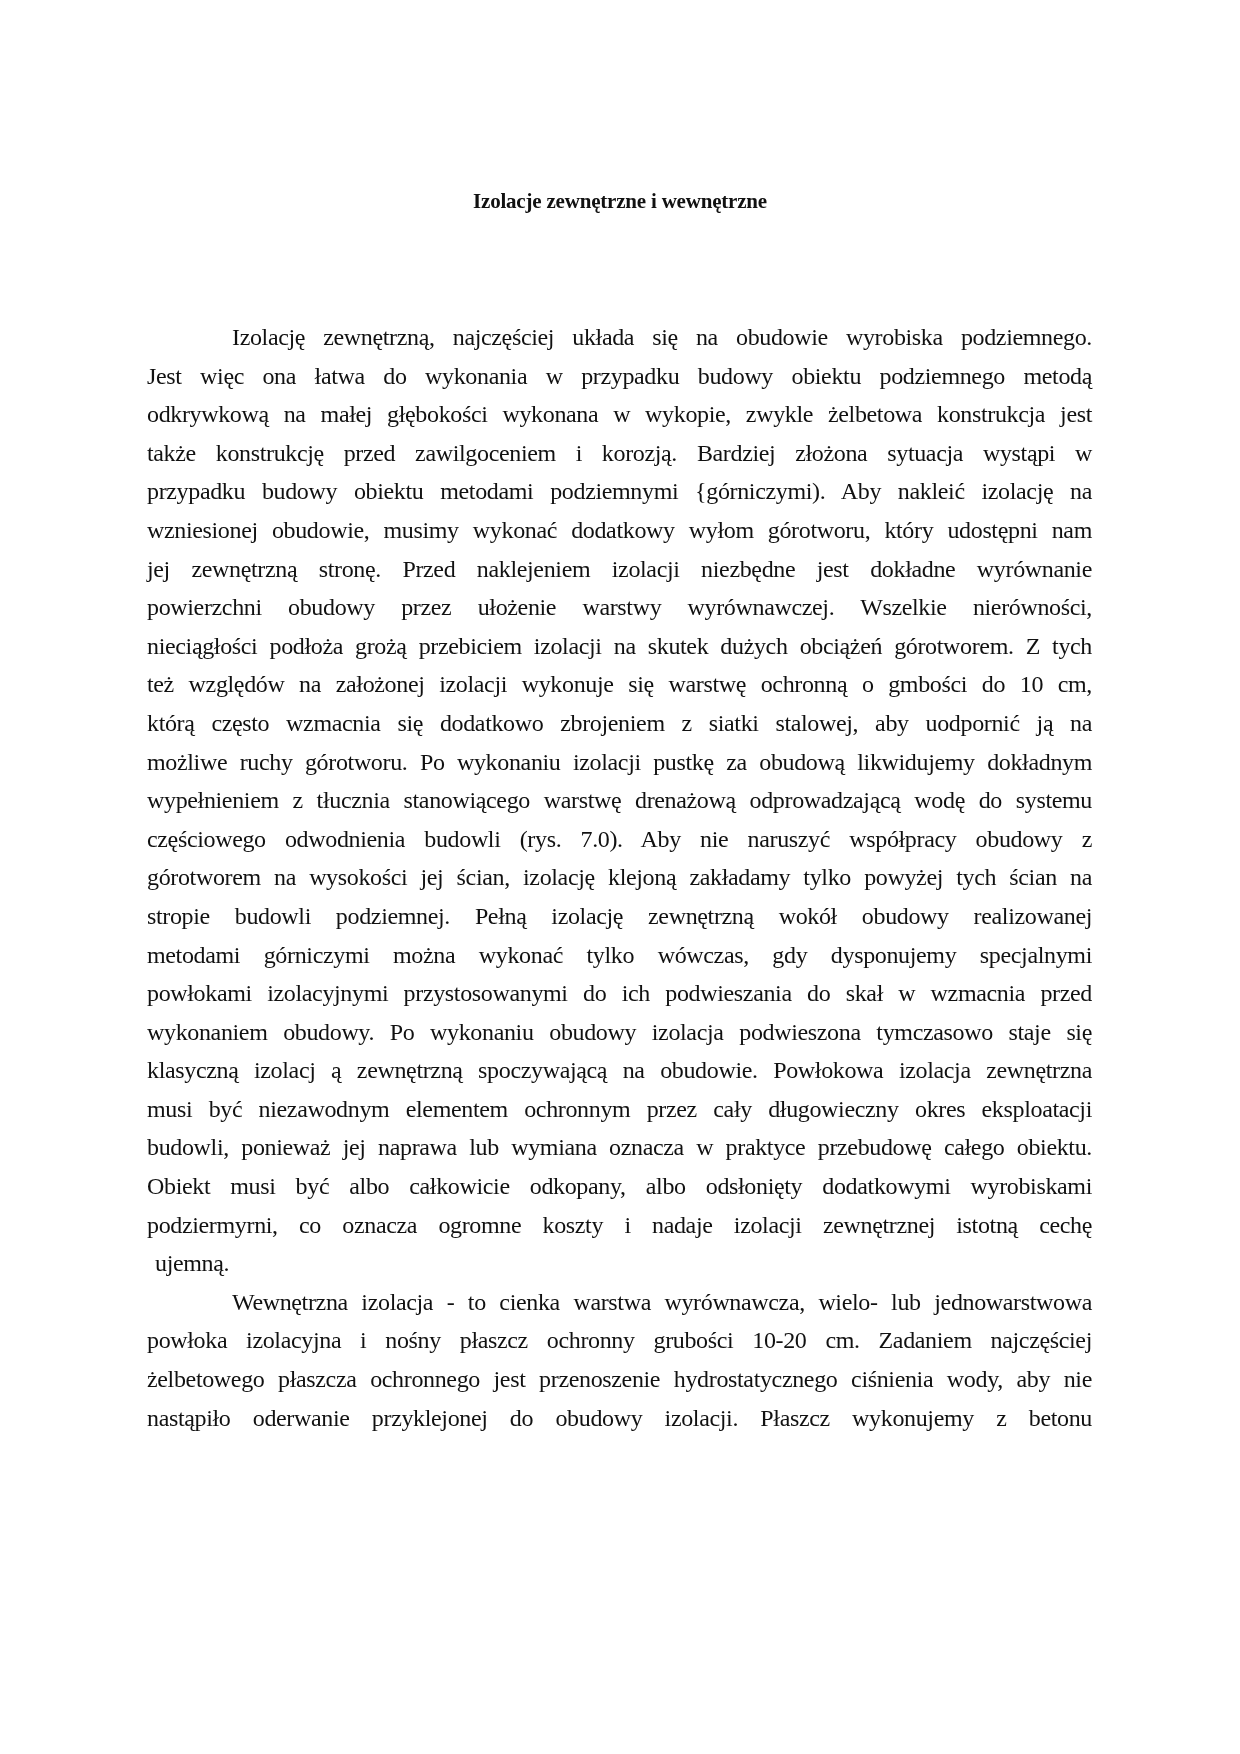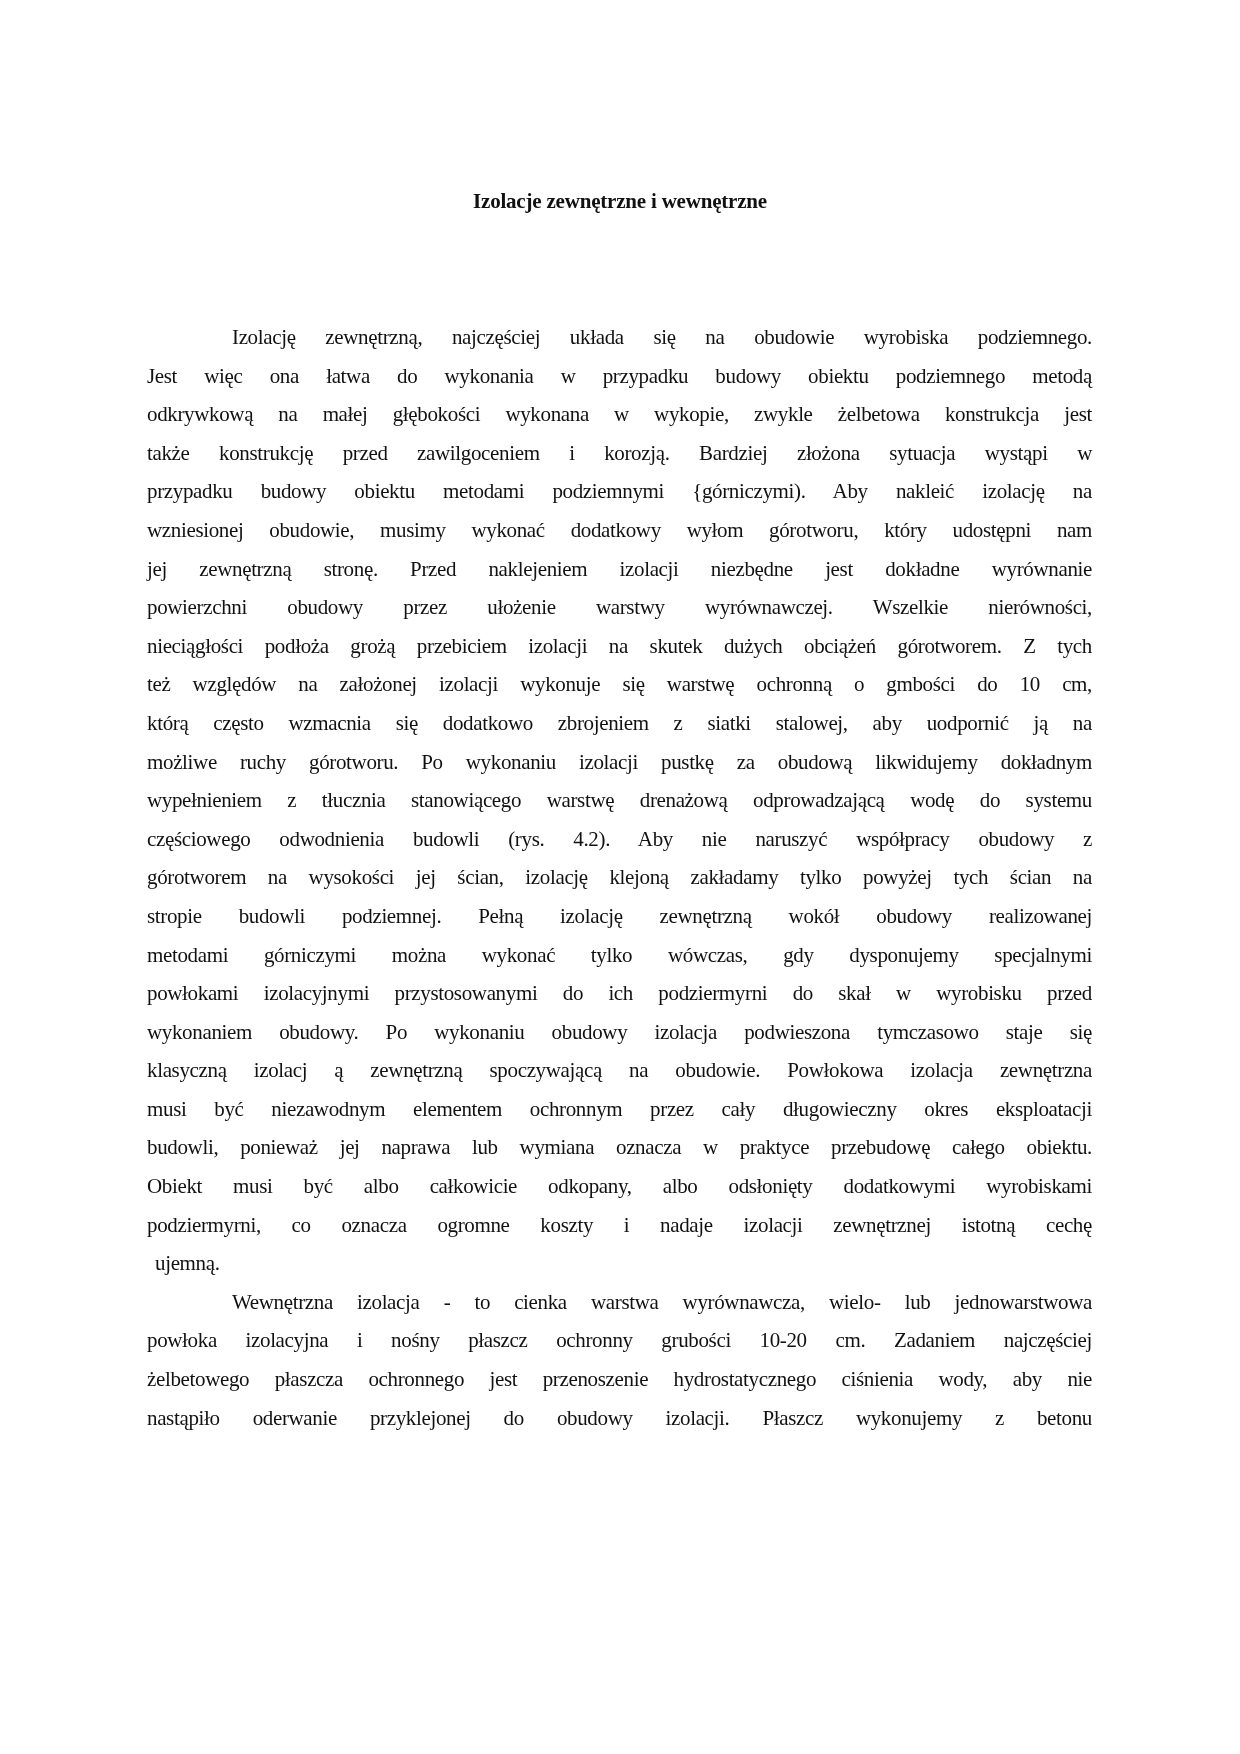--- a/index.html
+++ b/index.html
@@ -37,21 +37,21 @@
     .body-text {
       position: absolute;
       left: 147px;
       top: 318px;
       width: 945px;
     }
     .line {
       display: block;
       height: 38.6px;
       line-height: 38.6px;
-      font-size: 21px;
+      font-size: 24px;
       white-space: nowrap;
       text-align: justify;
       text-align-last: justify;
       letter-spacing: -0.35px;
     }
     .line.last {
       text-align-last: left;
       margin-left: 8px;
     }
     .line.indent {
@@ -73,25 +73,25 @@
       <span class="line">także konstrukcję przed zawilgoceniem i korozją. Bardziej złożona sytuacja wystąpi w</span>
       <span class="line">przypadku budowy obiektu metodami podziemnymi {górniczymi). Aby nakleić izolację na</span>
       <span class="line">wzniesionej obudowie, musimy wykonać dodatkowy wyłom górotworu, który udostępni nam</span>
       <span class="line">jej zewnętrzną stronę. Przed naklejeniem izolacji niezbędne jest dokładne wyrównanie</span>
       <span class="line">powierzchni obudowy przez ułożenie warstwy wyrównawczej. Wszelkie nierówności,</span>
       <span class="line">nieciągłości podłoża grożą przebiciem izolacji na skutek dużych obciążeń górotworem. Z tych</span>
       <span class="line">też względów na założonej izolacji wykonuje się warstwę ochronną o gmbości do 10 cm,</span>
       <span class="line">którą często wzmacnia się dodatkowo zbrojeniem z siatki stalowej, aby uodpornić ją na</span>
       <span class="line">możliwe ruchy górotworu. Po wykonaniu izolacji pustkę za obudową likwidujemy dokładnym</span>
       <span class="line">wypełnieniem z tłucznia stanowiącego warstwę drenażową odprowadzającą wodę do systemu</span>
-      <span class="line">częściowego odwodnienia budowli (rys. 4.2). Aby nie naruszyć współpracy obudowy z</span>
+      <span class="line">częściowego odwodnienia budowli (rys. 7.0). Aby nie naruszyć współpracy obudowy z</span>
       <span class="line">górotworem na wysokości jej ścian, izolację klejoną zakładamy tylko powyżej tych ścian na</span>
       <span class="line">stropie budowli podziemnej. Pełną izolację zewnętrzną wokół obudowy realizowanej</span>
       <span class="line">metodami górniczymi można wykonać tylko wówczas, gdy dysponujemy specjalnymi</span>
-      <span class="line">powłokami izolacyjnymi przystosowanymi do ich podziermyrni do skał w wyrobisku przed</span>
+      <span class="line">powłokami izolacyjnymi przystosowanymi do ich podwieszania do skał w wzmacnia przed</span>
       <span class="line">wykonaniem obudowy. Po wykonaniu obudowy izolacja podwieszona tymczasowo staje się</span>
       <span class="line">klasyczną izolacj ą zewnętrzną spoczywającą na obudowie. Powłokowa izolacja zewnętrzna</span>
       <span class="line">musi być niezawodnym elementem ochronnym przez cały długowieczny okres eksploatacji</span>
       <span class="line">budowli, ponieważ jej naprawa lub wymiana oznacza w praktyce przebudowę całego obiektu.</span>
       <span class="line">Obiekt musi być albo całkowicie odkopany, albo odsłonięty dodatkowymi wyrobiskami</span>
       <span class="line">podziermyrni, co oznacza ogromne koszty i nadaje izolacji zewnętrznej istotną cechę</span>
       <span class="line last">ujemną.</span>
     </div>
 
     <div>

